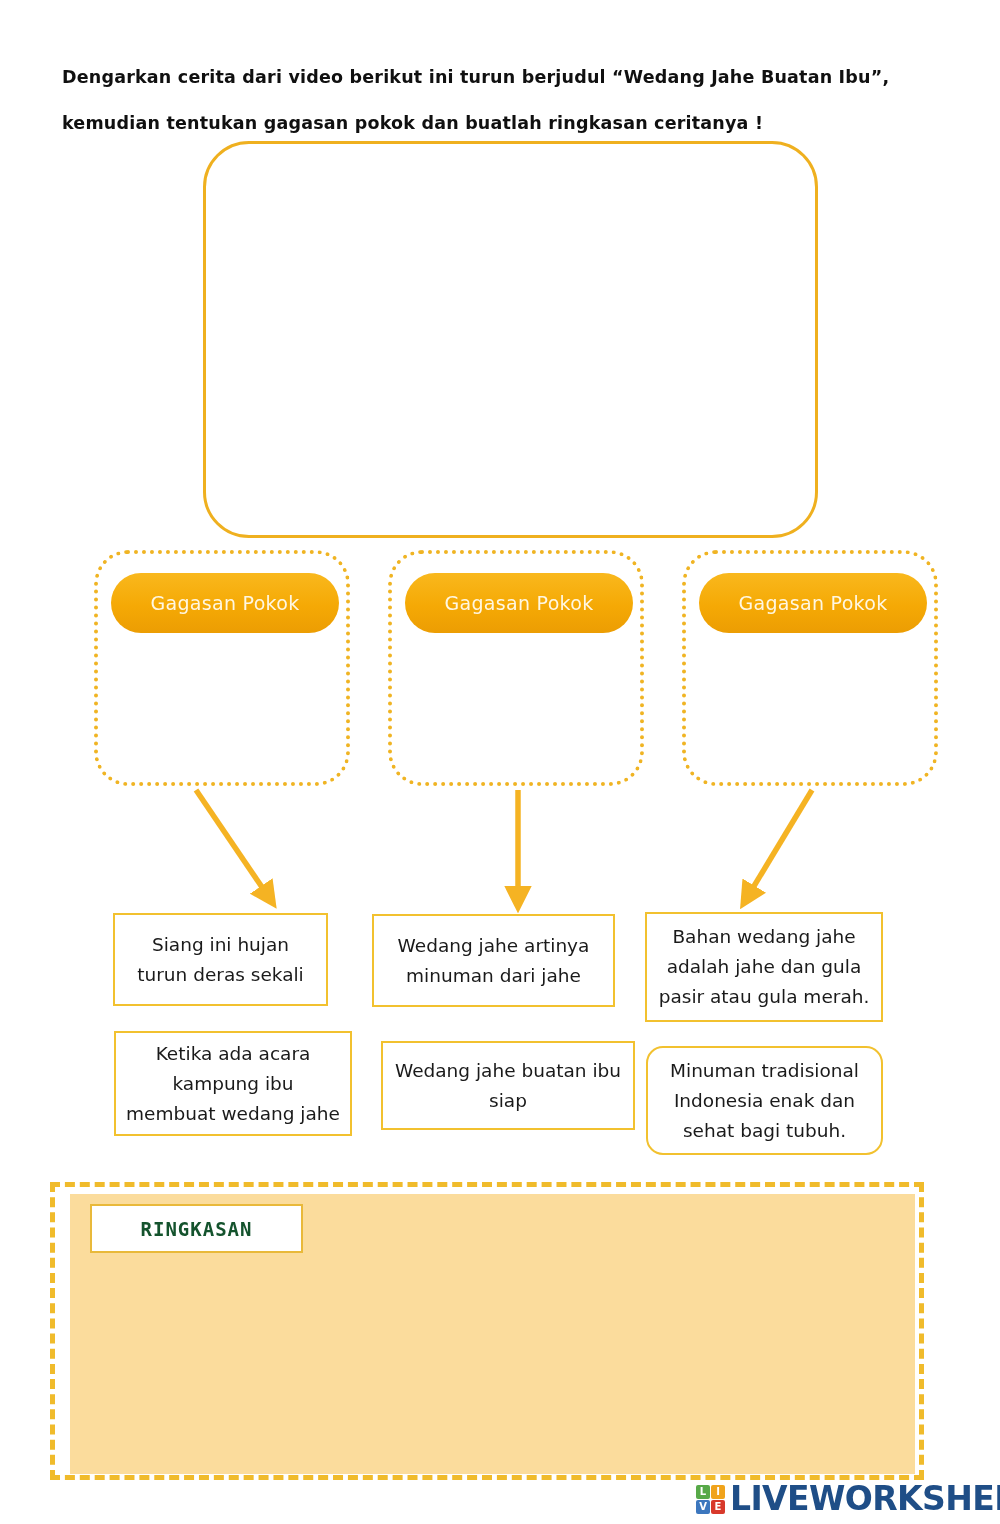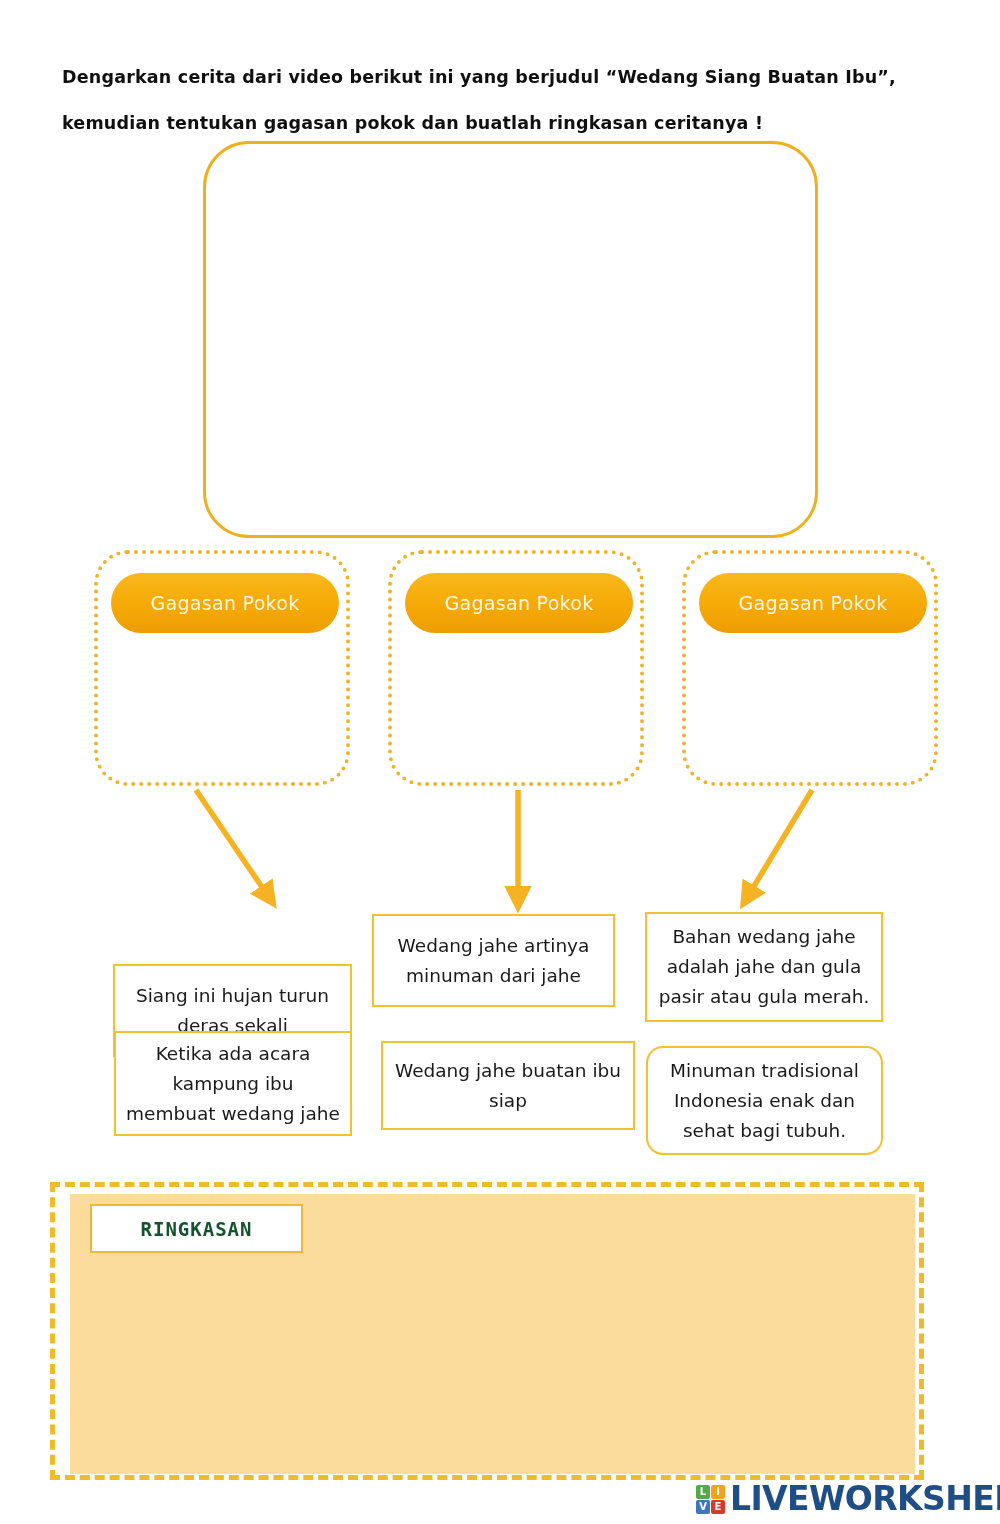--- a/index.html
+++ b/index.html
@@ -94,21 +94,21 @@
     align-items: center;
     justify-content: center;
     text-align: center;
     font-family: "DejaVu Sans", "Liberation Sans", sans-serif;
     font-size: 18.5px;
     line-height: 30px;
     color: #1a1a1a;
     padding: 4px 10px;
   }
 
-  #detail-1-1 { left: 113px; top: 964px;  width: 239px; height: 93px; }
+  #detail-1-1 { left: 113px; top: 913px;  width: 215px; height: 93px; }
   #detail-1-2 { left: 114px; top: 1031px; width: 238px; height: 105px; }
   #detail-2-1 { left: 372px; top: 914px;  width: 243px; height: 93px; }
   #detail-2-2 { left: 381px; top: 1041px; width: 254px; height: 89px; }
   #detail-3-1 { left: 645px; top: 912px;  width: 238px; height: 110px; }
   #detail-3-2 { left: 646px; top: 1046px; width: 237px; height: 109px; border-radius: 17px; }
 
   
   #ringkasan-section {
     position: absolute;
     left: 50px;
@@ -184,21 +184,21 @@
     font-size: 33px;
     font-weight: bold;
     color: #1F4E87;
     letter-spacing: -0.6px;
     line-height: 34px;
   }
 </style>
 </head>
 <body>
 
-<div id="instruction">Dengarkan cerita dari video berikut ini yang berjudul “Wedang Siang Buatan Ibu”, kemudian tentukan gagasan pokok dan buatlah ringkasan ceritanya !</div>
+<div id="instruction">Dengarkan cerita dari video berikut ini turun berjudul “Wedang Jahe Buatan Ibu”, kemudian tentukan gagasan pokok dan buatlah ringkasan ceritanya !</div>
 
 <div id="story-box"></div>
 
 <div class="idea-box" id="idea-box-1">
   <div class="idea-pill">
     <span class="idea-pill-label">Gagasan Pokok</span>
   </div>
 </div>
 
 <div class="idea-box" id="idea-box-2">

